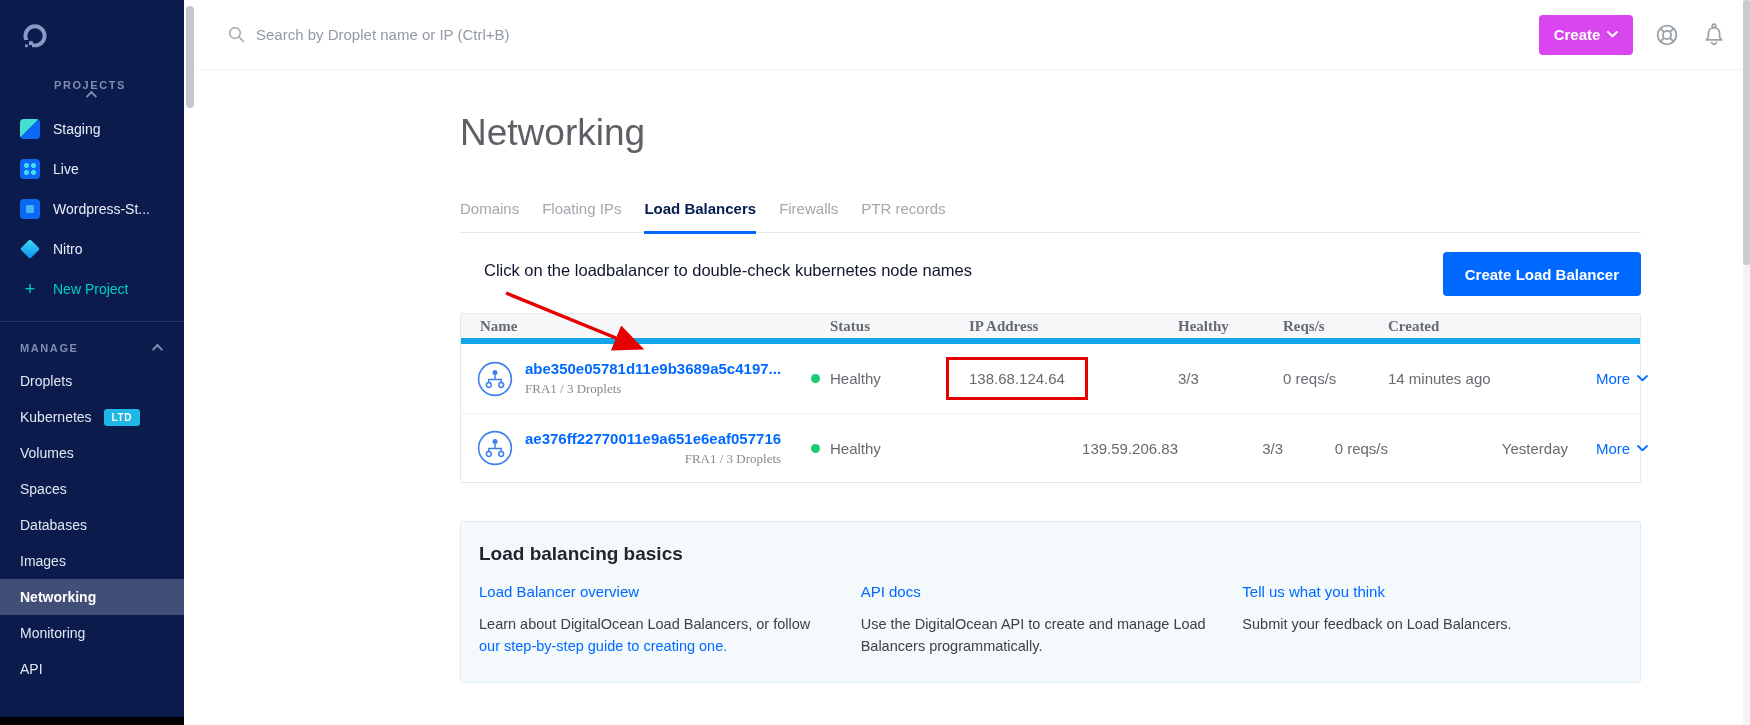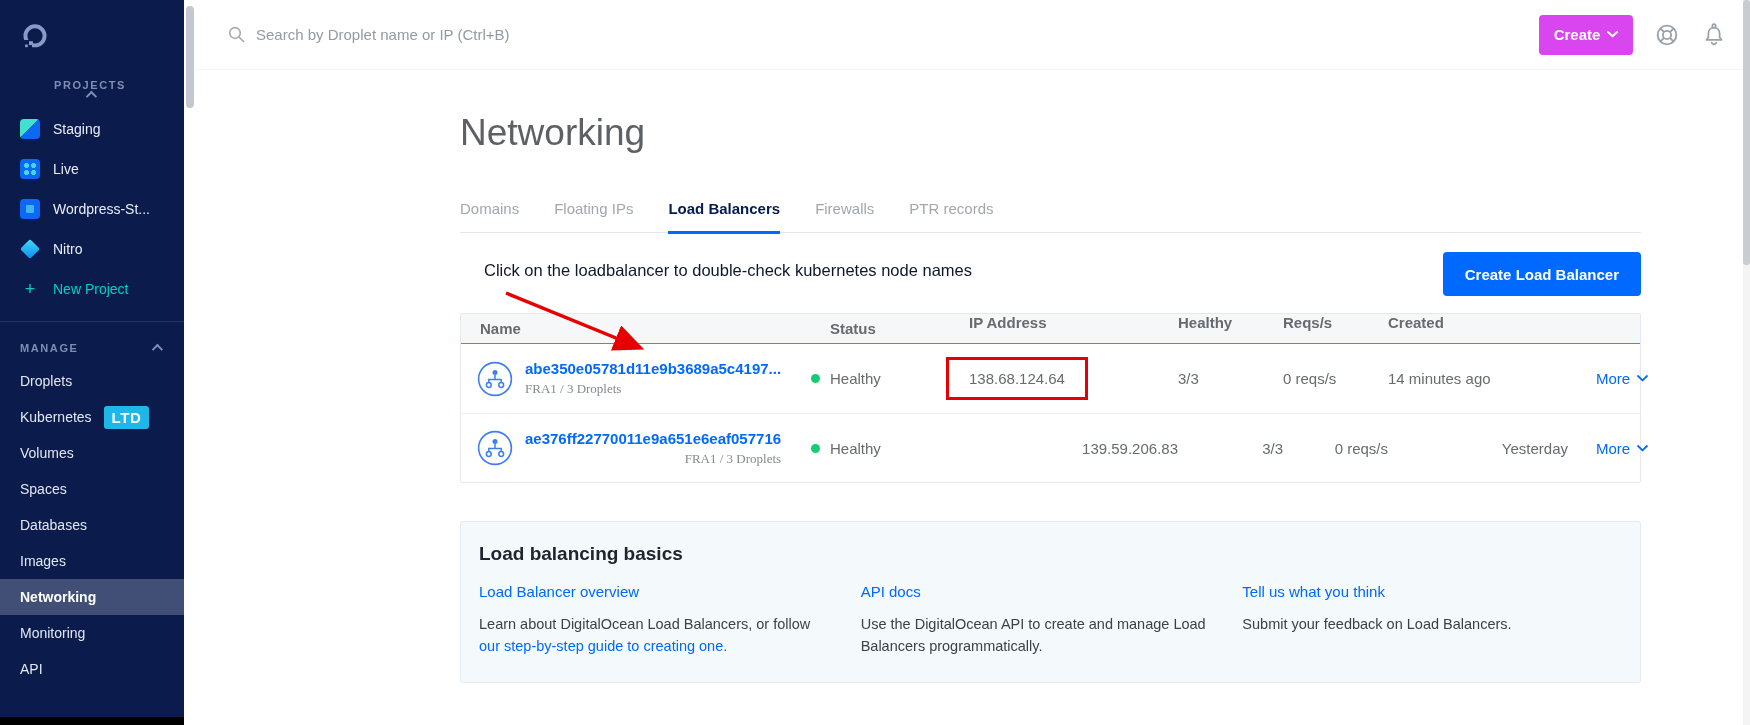--- a/index.html
+++ b/index.html
@@ -24,21 +24,21 @@
   .ic-wordpress::after { content:""; position:absolute; inset:6px; background:#41b5f2; border-radius:1px; }
   .ic-nitro { background:transparent; border-radius:0; overflow:visible; }
   .ic-nitro::after { content:""; position:absolute; left:3px; top:3px; width:14px; height:14px; transform:rotate(45deg); background:linear-gradient(135deg,#41d9f2,#0b8df5); border-radius:2px; }
   .new-project { color:#00d0c3; }
   .plus-glyph { width:20px; text-align:center; font-size:18px; color:#00d0c3; }
   .sb-divider { height:1px; background:#223261; margin-top:12px; }
   .manage-label { margin-top:20px; }
   .mg-list { margin-top:9px; }
   .mg-item { display:flex; align-items:center; gap:12px; height:36px; padding-left:20px; font-size:14px; color:#e2e7f3; cursor:pointer; }
   .mg-item.selected { background:#414f76; color:#fff; font-weight:bold; }
-  .ltd-badge { background:#1fb6e8; color:#fff; font-size:15px; font-weight:bold; letter-spacing:.6px; padding:3px 8px; border-radius:3px; }
+  .ltd-badge { background:#1fb6e8; color:#fff; font-size:10px; font-weight:bold; letter-spacing:.6px; padding:3px 8px; border-radius:3px; }
   .sb-black { position:absolute; left:0; right:0; bottom:0; height:8px; background:#000; }
   .chev-up { width:8px; height:8px; border-top:2px solid #7f8db4; border-right:2px solid #7f8db4; transform:rotate(-45deg) translateY(2px); }
 
   .sb-scroll-thumb { position:absolute; left:186px; top:6px; width:8px; height:102px; background:#c3c7cf; border-radius:4px; z-index:3; }
 
   
   .topbar { position:absolute; left:196px; top:0; right:7px; height:70px; background:#fff; display:flex; align-items:center; border-bottom:1px solid #f2f4f6; z-index:1; }
   .search { display:flex; align-items:center; gap:11px; padding-left:32px; flex:1; }
   .search input { border:none; outline:none; font-size:15px; width:540px; color:#333; font-family:inherit; background:transparent; }
   .search input::placeholder { color:#939aa3; }
@@ -48,32 +48,32 @@
 
   
   .win-scrollbar { position:absolute; right:0; top:0; width:7px; height:725px; background:#f4f4f4; z-index:4; }
   .win-thumb { position:absolute; top:0; left:0; width:7px; height:265px; background:#c9cdd2; border-radius:3px; }
 
   
   .content { position:absolute; left:196px; top:70px; right:7px; bottom:0; background:#fff; }
   .container { margin-left:264px; width:1181px; position:relative; }
   .page-title { margin-top:42px; font-size:37px; font-weight:300; color:#5d6166; }
 
-  .tabs { display:flex; gap:35px; margin-top:46px; border-bottom:1px solid #e3e7ea; }
+  .tabs { display:flex; gap:23px; margin-top:46px; border-bottom:1px solid #e3e7ea; }
   .tab { font-size:15px; color:#a2a7ad; padding-bottom:14px; border-bottom:3px solid transparent; margin-bottom:-2px; cursor:pointer; white-space:nowrap; }
   .tab.active { color:#031b4e; font-weight:bold; border-bottom-color:#0069ff; }
 
   .lb-header-zone { position:relative; height:80px; }
   .annotation { position:absolute; left:24px; top:28px; color:#0f172a; font-size:16.5px; white-space:nowrap; }
   .create-lb { position:absolute; right:0; top:19px; height:44px; padding:0 22px; background:#0069ff; color:#fff; border:none; border-radius:4px; font-size:15px; font-weight:bold; cursor:pointer; font-family:inherit; }
   .arrow-svg { position:absolute; left:0; top:0; width:100%; height:100%; pointer-events:none; overflow:visible; }
 
   
   .lb-table { border:1px solid #e5e8ec; border-radius:2px; background:#fff; }
-  .t-head { display:flex; height:30px; background:#f6f7f9; border-bottom:1px solid #0ea5e9; font-size:14px; font-weight:600; color:#73777c; }
+  .t-head { display:flex; align-items:center; height:30px; background:#f6f7f9; border-bottom:6px solid #0ea5e9; font-size:14px; font-weight:600; color:#73777c;font-family:Liberation Serif, serif; }
   .t-row { display:flex; align-items:center; height:69px; background:#fff; }
   .t-row + .t-row { border-top:1px solid #eef1f4;text-align:right; }
   .c { flex:none; font-size:15px; color:#676b70; }
   .c-name { width:350px; display:flex; align-items:center; gap:12px; padding-left:16px; }
   .t-head .c-name, .t-head .c-status { padding-left:19px; }
   .c-status { width:138px; display:flex; align-items:center; gap:10px; }
   .c-ip { width:229px; padding-left:20px; }
   .c-healthy { width:105px; }
   .c-reqs { width:105px; }
   .c-created { width:180px; }

